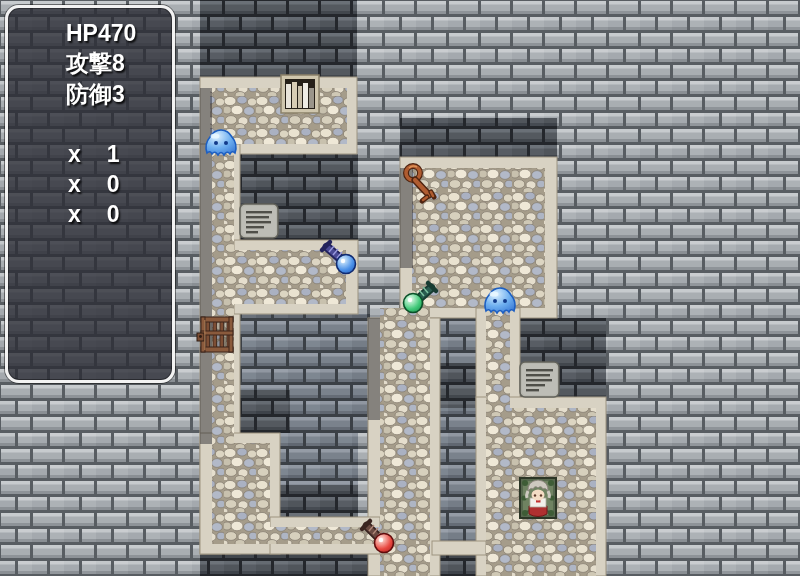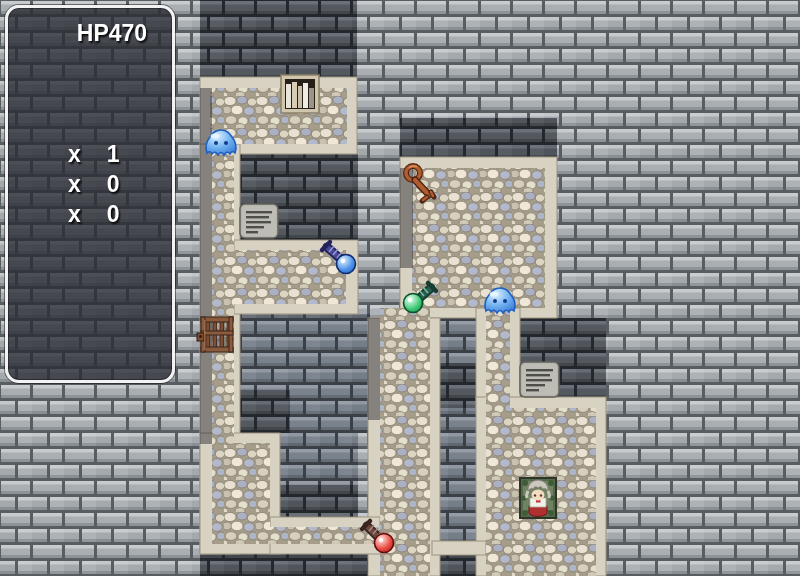--- a/index.html
+++ b/index.html
@@ -2,21 +2,21 @@
 <html><head>
 <meta charset="utf-8">
 <style>
   html,body{margin:0;padding:0;background:#222;}
   #screen{position:relative;width:800px;height:576px;overflow:hidden;font-family:"Liberation Sans",sans-serif;}
   #map{position:absolute;left:0;top:0;}
   .hud{position:absolute;left:5px;top:5px;width:164px;height:372px;
        border:3px solid #f2f2f2;border-radius:14px;
        background:rgba(42,44,52,0.78);
        box-shadow:0 0 0 1px rgba(0,0,0,.45), inset 0 0 0 1px rgba(0,0,0,.35);}
-  .stat-row{position:absolute;left:58px;right:14px;display:flex;justify-content:center;
+  .stat-row{position:absolute;left:58px;right:14px;display:flex;justify-content:flex-start;
        color:#fff;font-size:23px;font-weight:600;line-height:26px;
        text-shadow:1.5px 1.5px 2px rgba(0,0,0,.9);white-space:nowrap;}
   .item-row{position:absolute;left:60px;display:flex;gap:26px;
        color:#fff;font-size:23px;font-weight:600;line-height:26px;
        text-shadow:1.5px 1.5px 2px rgba(0,0,0,.9);white-space:nowrap;}
   .r0{top:12px}.r1{top:42px}.r2{top:73px}
   .i0{top:133px}.i1{top:163px}.i2{top:193px}
 </style>
 </head>
 <body>
@@ -294,20 +294,28 @@
     <circle cx="535" cy="495.5" r="1.2" fill="#5c3a2a"></circle>
     <circle cx="541" cy="495.5" r="1.2" fill="#5c3a2a"></circle>
   </g>
 </svg>
 
 <div class="hud">
   <div class="stat-row r0">
     <span>HP</span>
     <span>470</span>
   </div>
+  <div class="stat-row r1">
+    <span>攻撃</span>
+    <span>8</span>
+  </div>
+  <div class="stat-row r2">
+    <span>防御</span>
+    <span>3</span>
+  </div>
   <div class="item-row i0">
     <span>x</span>
     <span>1</span>
   </div>
   <div class="item-row i1">
     <span>x</span>
     <span>0</span>
   </div>
   <div class="item-row i2">
     <span>x</span>

